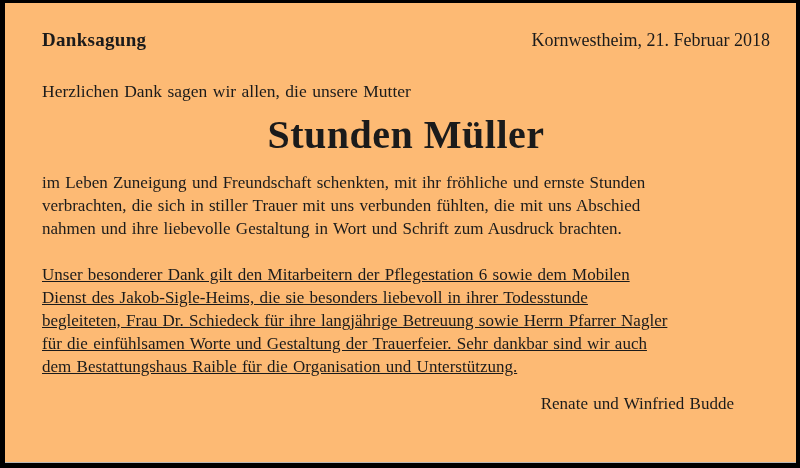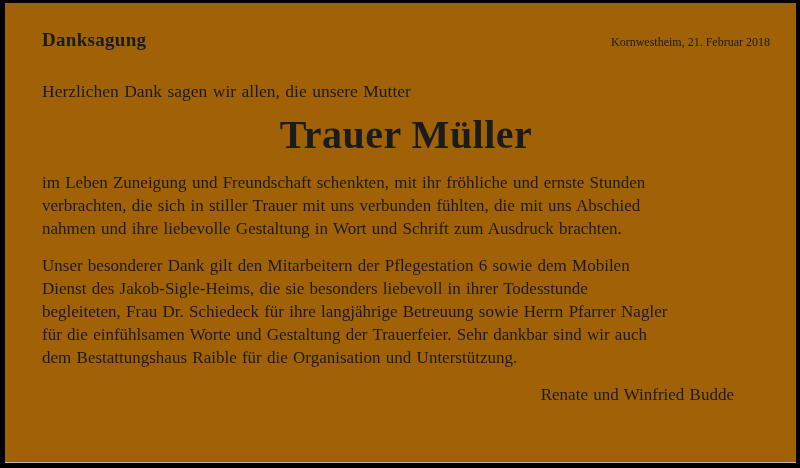--- a/index.html
+++ b/index.html
@@ -13,21 +13,21 @@
     font-family: "Liberation Serif", "DejaVu Serif", serif;
     overflow: hidden;
   }
   .page {
     box-sizing: border-box;
     width: 800px;
     height: 468px;
     border-style: solid;
     border-color: #000000;
     border-width: 3px 4px 5px 5px;
-    background: #a16207;
+    background: #fdba74;
     padding: 26px 26px 18px 37px;
     color: #1b1b1b;
     position: relative;
   }
   .page::after {
     
     content: "";
     position: absolute;
     left: 0;
     right: 0;
@@ -39,21 +39,21 @@
     display: flex;
     justify-content: space-between;
     align-items: baseline;
   }
   .notice-type {
     font-weight: bold;
     font-size: 19px;
     letter-spacing: 0.3px;
   }
   .dateline {
-    font-size: 12px;
+    font-size: 18px;
   }
   .intro-line {
     margin: 30px 0 0 0;
     font-size: 17.5px;
     word-spacing: 0.06em;
   }
   .deceased-name {
     margin: 10px 0 0 0;
     text-align: center;
     font-size: 40px;
@@ -62,21 +62,22 @@
     line-height: 1.15;
   }
   .body-para {
     margin: 13px 0 0 0;
     font-size: 17px;
     line-height: 23px;
     word-spacing: 0.06em;
     white-space: pre-line;
   }
   .body-para.second {
-    margin-top: 14px;
+    margin-top: 23px;
+    text-decoration: underline;
   }
   .signature-block {
     margin-top: 14px;
     font-size: 17px;
     line-height: 23px;
     word-spacing: 0.06em;
     display: flex;
     flex-direction: row;
     align-items: flex-end;
     width: max-content;
@@ -89,21 +90,21 @@
 
 <div class="page">
 
   <div class="header-row">
     <div class="notice-type">Danksagung</div>
     <div class="dateline">Kornwestheim, 21. Februar 2018</div>
   </div>
 
   <p class="intro-line">Herzlichen Dank sagen wir allen, die unsere Mutter</p>
 
-  <h1 class="deceased-name">Trauer Müller</h1>
+  <h1 class="deceased-name">Stunden Müller</h1>
 
   <p class="body-para">im Leben Zuneigung und Freundschaft schenkten, mit ihr fröhliche und ernste Stunden
 verbrachten, die sich in stiller Trauer mit uns verbunden fühlten, die mit uns Abschied
 nahmen und ihre liebevolle Gestaltung in Wort und Schrift zum Ausdruck brachten.</p>
 
   <p class="body-para second">Unser besonderer Dank gilt den Mitarbeitern der Pflegestation 6 sowie dem Mobilen
 Dienst des Jakob-Sigle-Heims, die sie besonders liebevoll in ihrer Todesstunde
 begleiteten, Frau Dr. Schiedeck für ihre langjährige Betreuung sowie Herrn Pfarrer Nagler
 für die einfühlsamen Worte und Gestaltung der Trauerfeier. Sehr dankbar sind wir auch
 dem Bestattungshaus Raible für die Organisation und Unterstützung.</p>

